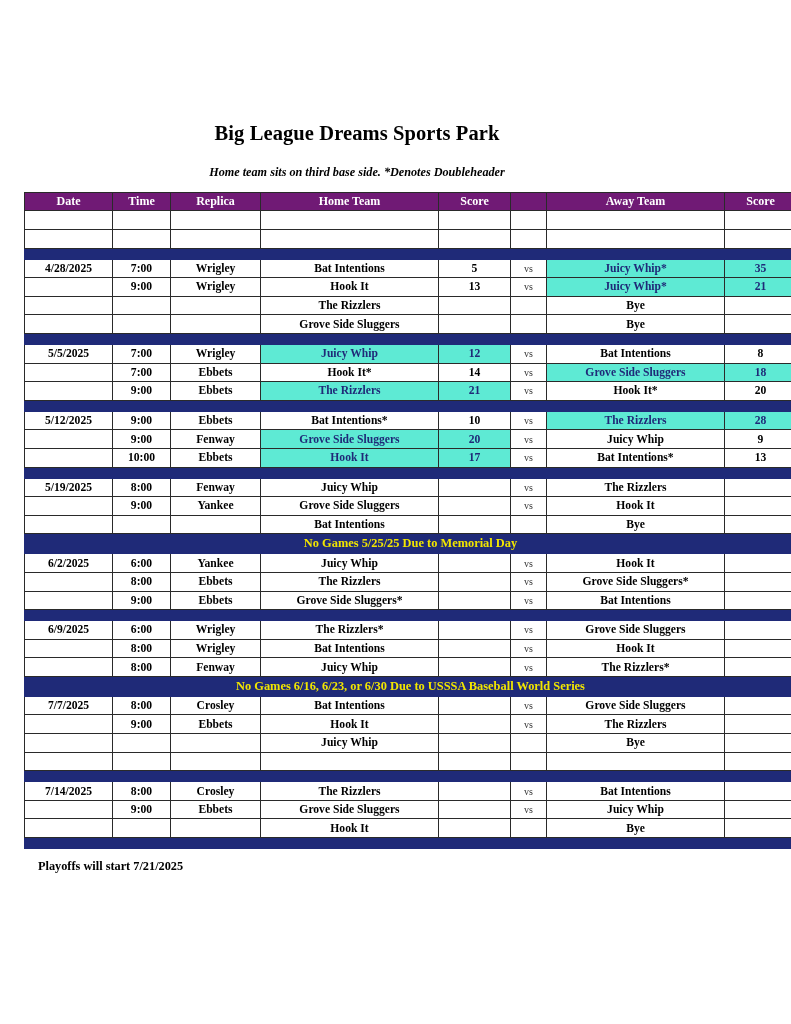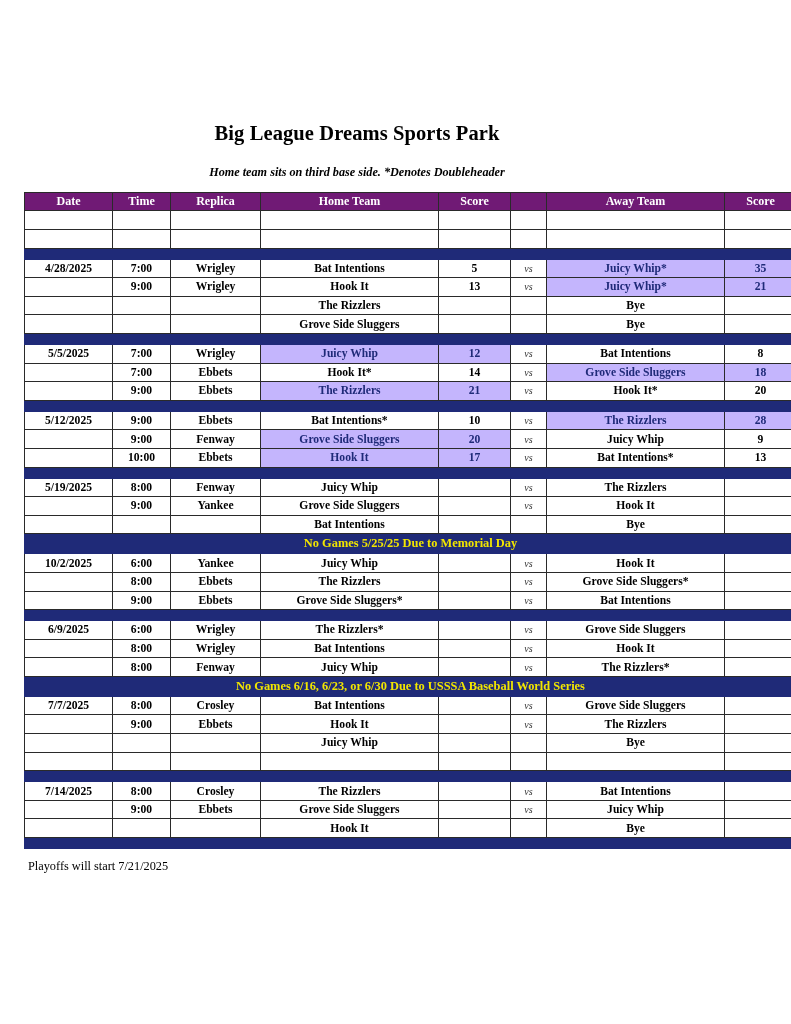--- a/index.html
+++ b/index.html
@@ -74,21 +74,20 @@
   col.c-date  { width: 88px; }
   col.c-time  { width: 58px; }
   col.c-rep   { width: 90px; }
   col.c-home  { width: 178px; }
   col.c-hs    { width: 72px; }
   col.c-vs    { width: 36px; }
   col.c-away  { width: 178px; }
   col.c-as    { width: 72px; }
 
   td.vs {
-    font-style: italic;
     font-size: 10px;
     color: #333;
     margin-top: 20px;
   }
   td.team, td.date, td.rep, td.time, td.score {
     font-weight: bold;
   }
   td.blank {
     height: 17.6px;
   }
@@ -100,29 +99,29 @@
   }
   tr.notice td {
     background: #1f2a78;
     color: #f2e600;
     font-weight: bold;
     font-size: 12.4px;
     height: 19px;
     border: 1px solid #1f2a78;
   }
   .hl {
-    background: #c4b5fd;
+    background: #5eead4;
   }
   .hltext {
     color: #1f2a78;
   }
   .footer-note {
-    margin: 10px 0 0 4px;
+    margin: 10px 0 0 14px;
     font-size: 12.3px;
-    font-weight: normal;
+    font-weight: bold;
   }
 </style>
 </head>
 <body>
 
 <div class="page">
 
   <div class="title-block">
     <div class="doc-title">Big League Dreams Sports Park</div>
     <div class="doc-note">Home team sits on third base side.  *Denotes Doubleheader</div>
@@ -311,21 +310,21 @@
           <td class="team">Bat Intentions</td>
           <td class="score"></td>
           <td class="vs"></td>
           <td class="team">Bye</td>
           <td class="score"></td>
         </tr>
         <tr class="notice">
           <td colspan="8">No Games 5/25/25 Due to Memorial Day</td>
         </tr>
         <tr>
-          <td class="date">10/2/2025</td>
+          <td class="date">6/2/2025</td>
           <td class="time">6:00</td>
           <td class="rep">Yankee</td>
           <td class="team">Juicy Whip</td>
           <td class="score"></td>
           <td class="vs">vs</td>
           <td class="team">Hook It</td>
           <td class="score"></td>
         </tr>
         <tr>
           <td class="date"></td>

